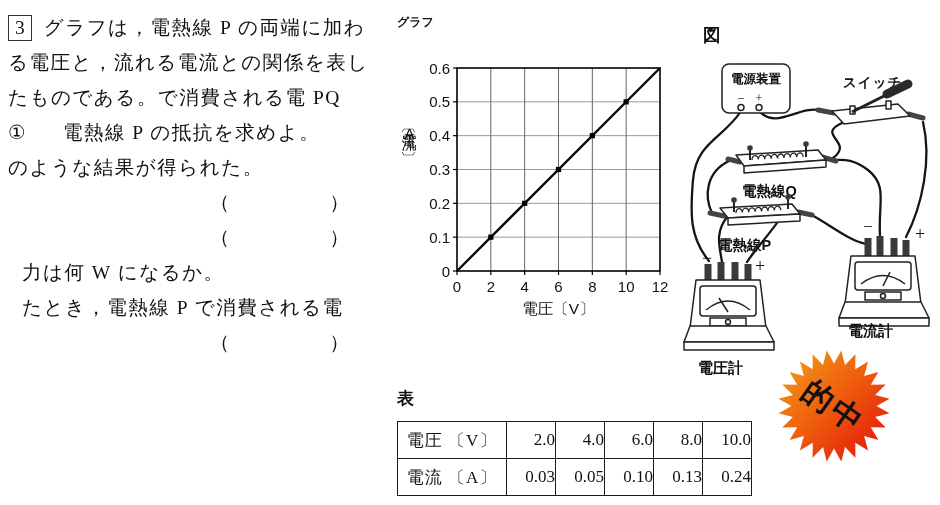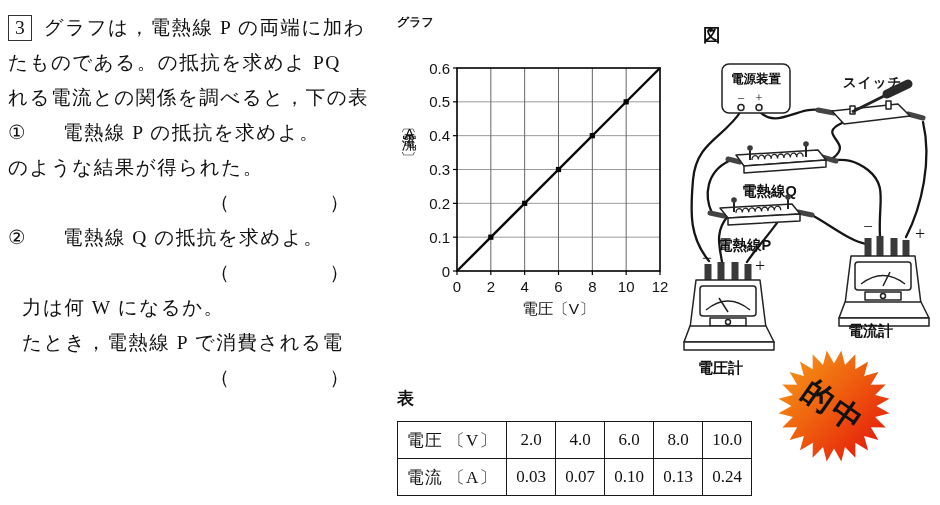--- a/index.html
+++ b/index.html
@@ -24,54 +24,51 @@
   .graph-svg{position:absolute;left:398px;top:46px;}
   .tick{font-family:"Liberation Sans","DejaVu Sans",sans-serif;font-size:15px;fill:#111;}
   .axis-label{font-family:"Liberation Sans","DejaVu Sans",sans-serif;font-size:15.5px;fill:#111;}
 
   
   .table-title{position:absolute;left:397px;top:387px;font-size:17px;}
   .dtable{position:absolute;left:397px;top:421px;border-collapse:collapse;
           font-size:17px;font-family:"Liberation Serif","DejaVu Serif",serif;padding-left:11px;}
   .dtable td{border:1.4px solid #1a1a1a;text-align:center;height:36px;padding:0;}
   .dtable td.hd{width:108px;letter-spacing:1px;}
-  .dtable td.val{width:48px;}
+  .dtable td.val{width:48px;text-align:right;}
 
   
   .fig-svg{position:absolute;left:680px;top:10px;}
   .figtext{font-family:"Liberation Sans","DejaVu Sans",sans-serif;font-weight:bold;fill:#111;}
   .line-art{fill:#fff;stroke:#222;stroke-width:1.5;stroke-linejoin:round;}
   .wire{fill:none;stroke:#151515;stroke-width:2.3;stroke-linecap:round;}
   .coil{fill:none;stroke:#222;stroke-width:1.3;}
   .clip{stroke:#444;stroke-width:5;stroke-linecap:round;}
   .post{fill:#3a3a3a;}
 </style>
 </head>
 <body>
 
 <div class="page">
 
   <div class="prob">
     <div class="pline">
       <span class="qbox">3</span><span>グラフは，電熱線 P の両端に加わ</span>
     </div>
-    <div class="pline">たものである。の抵抗を求めよ PQ</div>
-    <div class="pline">れる電流との関係を調べると，下の表</div>
+    <div class="pline">る電圧と，流れる電流との関係を表し</div>
+    <div class="pline">たものである。で消費される電 PQ</div>
     <div class="pline">
       <span class="qmarker">①</span><span>電熱線 P の抵抗を求めよ。</span>
     </div>
 
     <div class="pline">のような結果が得られた。</div>
     <div class="pline ans">
       <span class="open">（</span><span class="close">）</span>
     </div>
 
-    <div class="pline">
-      <span class="qmarker">②</span><span>電熱線 Q の抵抗を求めよ。</span>
-    </div>
     <div class="pline ans">
       <span class="open">（</span><span class="close">）</span>
     </div>
 
     <div class="pline cont">力は何 W になるか。</div>
     <div class="pline cont">たとき，電熱線 P で消費される電</div>
     <div class="pline ans">
       <span class="open">（</span><span class="close">）</span>
     </div>
   </div>
@@ -134,21 +131,21 @@
       <td class="hd">電圧 〔V〕</td>
       <td class="val">2.0</td>
       <td class="val">4.0</td>
       <td class="val">6.0</td>
       <td class="val">8.0</td>
       <td class="val">10.0</td>
     </tr>
     <tr>
       <td class="hd">電流 〔A〕</td>
       <td class="val">0.03</td>
-      <td class="val">0.07</td>
+      <td class="val">0.05</td>
       <td class="val">0.10</td>
       <td class="val">0.13</td>
       <td class="val">0.24</td>
     </tr>
   </tbody>
     </table>
 
   <svg class="fig-svg" width="260" height="495" viewBox="0 0 260 495">
     <defs>
       <linearGradient id="badge-grad" x1="0%" y1="0%" x2="100%" y2="100%">

